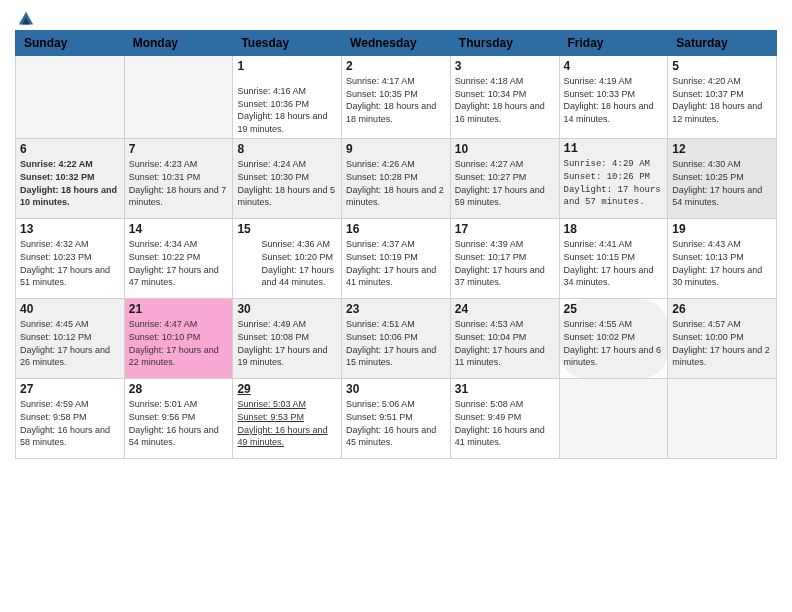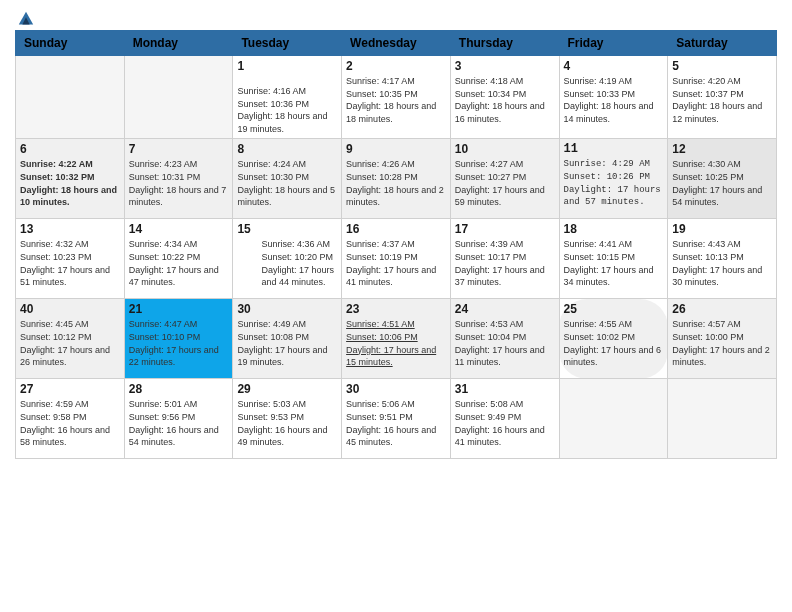--- a/index.html
+++ b/index.html
@@ -254,35 +254,35 @@
 Daylight: 17 hours and 30 minutes.</div>
           </td>
         </tr>
         <tr>
           <td style="background-color: rgb(240, 240, 240);">
             <span class="day-number">40</span>
             <div class="day-info" style="white-space: pre-line;">Sunrise: 4:45 AM
 Sunset: 10:12 PM
 Daylight: 17 hours and 26 minutes.</div>
           </td>
-          <td style="background-color: #0ea5e9;">
+          <td style="background-color: #f9a8d4;">
             <span class="day-number">21</span>
             <div class="day-info" style="white-space: pre-line;">Sunrise: 4:47 AM
 Sunset: 10:10 PM
 Daylight: 17 hours and 22 minutes.</div>
           </td>
           <td style="background-color: rgb(240, 240, 240);">
             <span class="day-number">30</span>
             <div class="day-info" style="white-space: pre-line;">Sunrise: 4:49 AM
 Sunset: 10:08 PM
 Daylight: 17 hours and 19 minutes.</div>
           </td>
           <td style="background-color: rgb(240, 240, 240);">
             <span class="day-number">23</span>
-            <div class="day-info" style="white-space: pre-line; text-decoration: underline;">Sunrise: 4:51 AM
+            <div class="day-info" style="white-space: pre-line;">Sunrise: 4:51 AM
 Sunset: 10:06 PM
 Daylight: 17 hours and 15 minutes.</div>
           </td>
           <td style="background-color: rgb(240, 240, 240);">
             <span class="day-number">24</span>
             <div class="day-info" style="white-space: pre-line;">Sunrise: 4:53 AM
 Sunset: 10:04 PM
 Daylight: 17 hours and 11 minutes.</div>
           </td>
           <td style="background-color: rgb(240, 240, 240); border-radius: 28px;">
@@ -304,21 +304,21 @@
             <div class="day-info" style="white-space: pre-line;">Sunrise: 4:59 AM
 Sunset: 9:58 PM
 Daylight: 16 hours and 58 minutes.</div>
           </td>
           <td style="background-color: rgb(255, 255, 255);">
             <span class="day-number">28</span>
             <div class="day-info" style="white-space: pre-line;">Sunrise: 5:01 AM
 Sunset: 9:56 PM
 Daylight: 16 hours and 54 minutes.</div>
           </td>
-          <td style="background-color: rgb(255, 255, 255);">
+          <td style="background-color: rgb(255, 255, 255); text-decoration: underline;">
             <span class="day-number">29</span>
             <div class="day-info" style="white-space: pre-line;">Sunrise: 5:03 AM
 Sunset: 9:53 PM
 Daylight: 16 hours and 49 minutes.</div>
           </td>
           <td style="background-color: rgb(255, 255, 255);">
             <span class="day-number">30</span>
             <div class="day-info" style="white-space: pre-line;">Sunrise: 5:06 AM
 Sunset: 9:51 PM
 Daylight: 16 hours and 45 minutes.</div>

